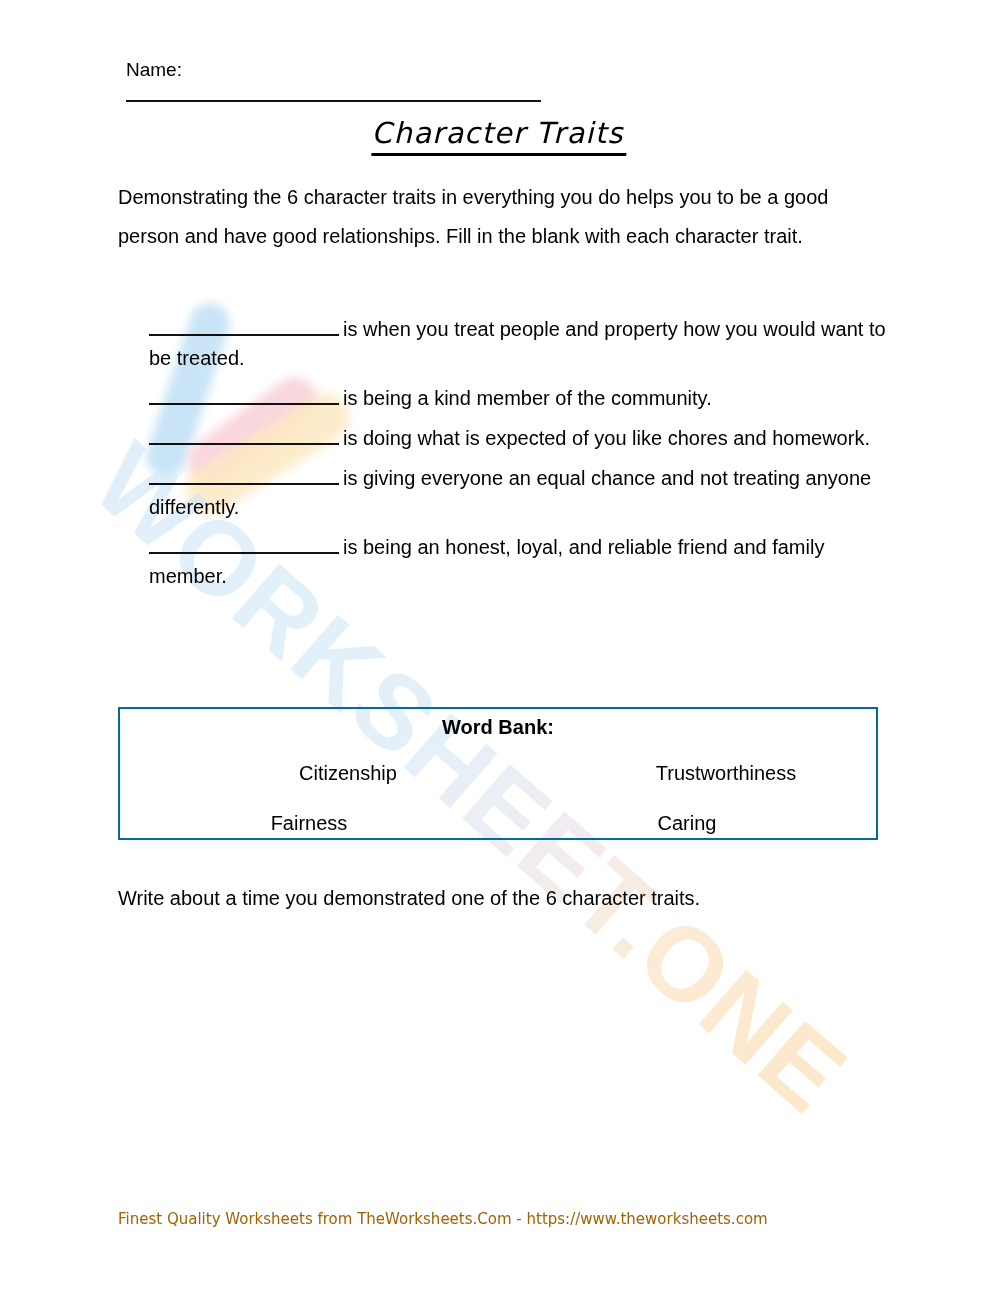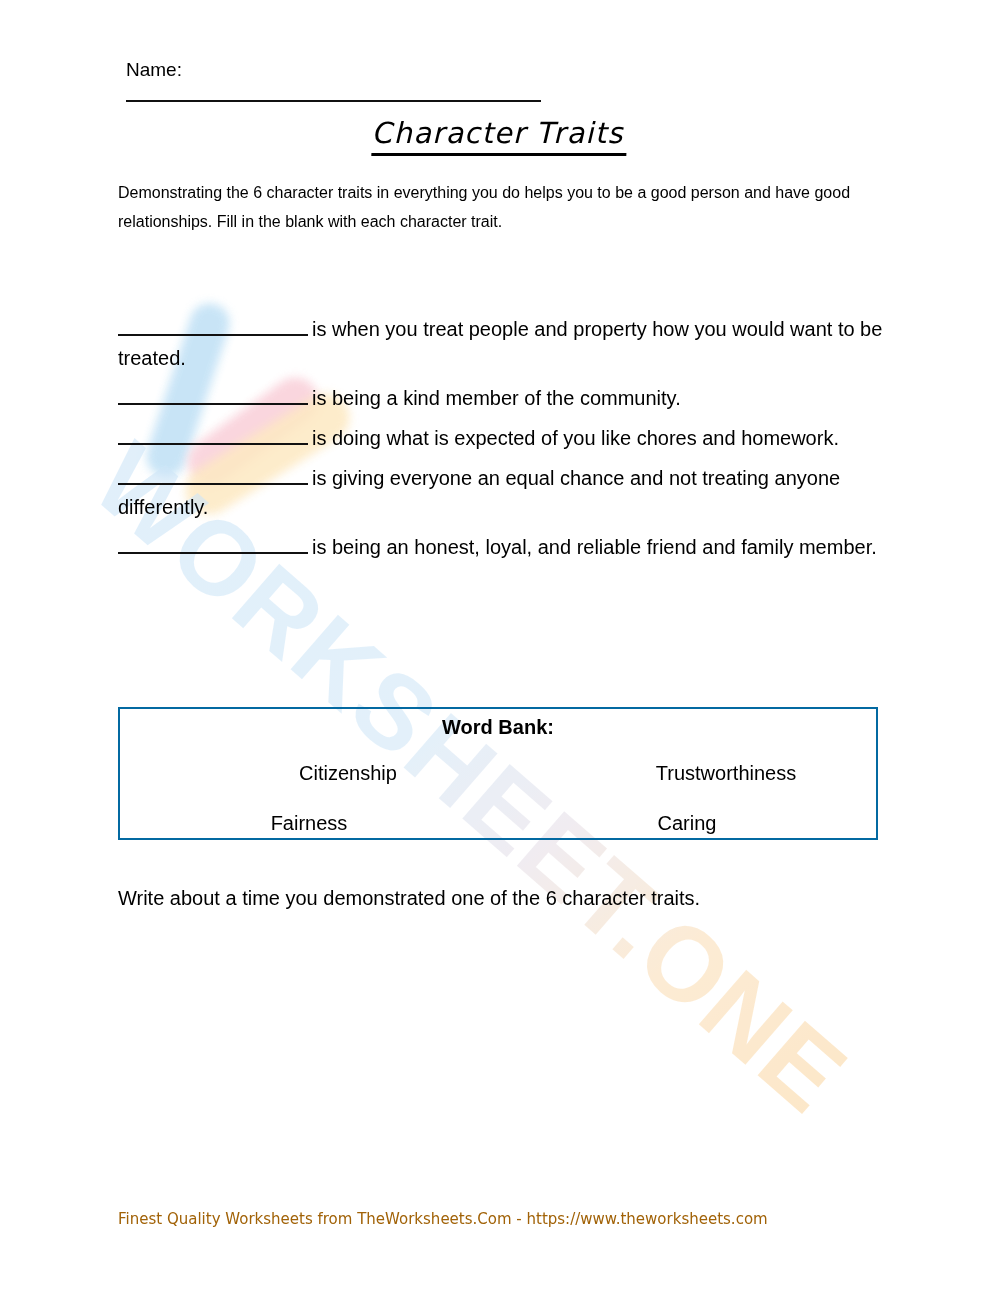--- a/index.html
+++ b/index.html
@@ -115,36 +115,37 @@
     display: inline-block;
     transform: skewX(-2deg);
   }
 
   
   #intro {
     position: absolute;
     left: 118px;
     top: 178px;
     width: 762px;
-    font-size: 16px;
-    line-height: 29px;
+    font-size: 20px;
+    line-height: 39px;
   }
 
   
   #blanks {
     position: absolute;
     left: 118px;
     top: 315px;
     width: 775px;
   }
   .blank-item {
     font-size: 20px;
     line-height: 29px;
     margin-bottom: 11px;
     text-indent: 0;
+    margin-left: 31px;
   }
   .blank-line {
     display: inline-block;
     width: 190px;
     border-bottom: 2px solid #111;
     height: 17px;
     vertical-align: baseline;
     margin-right: 4px;
   }
 

